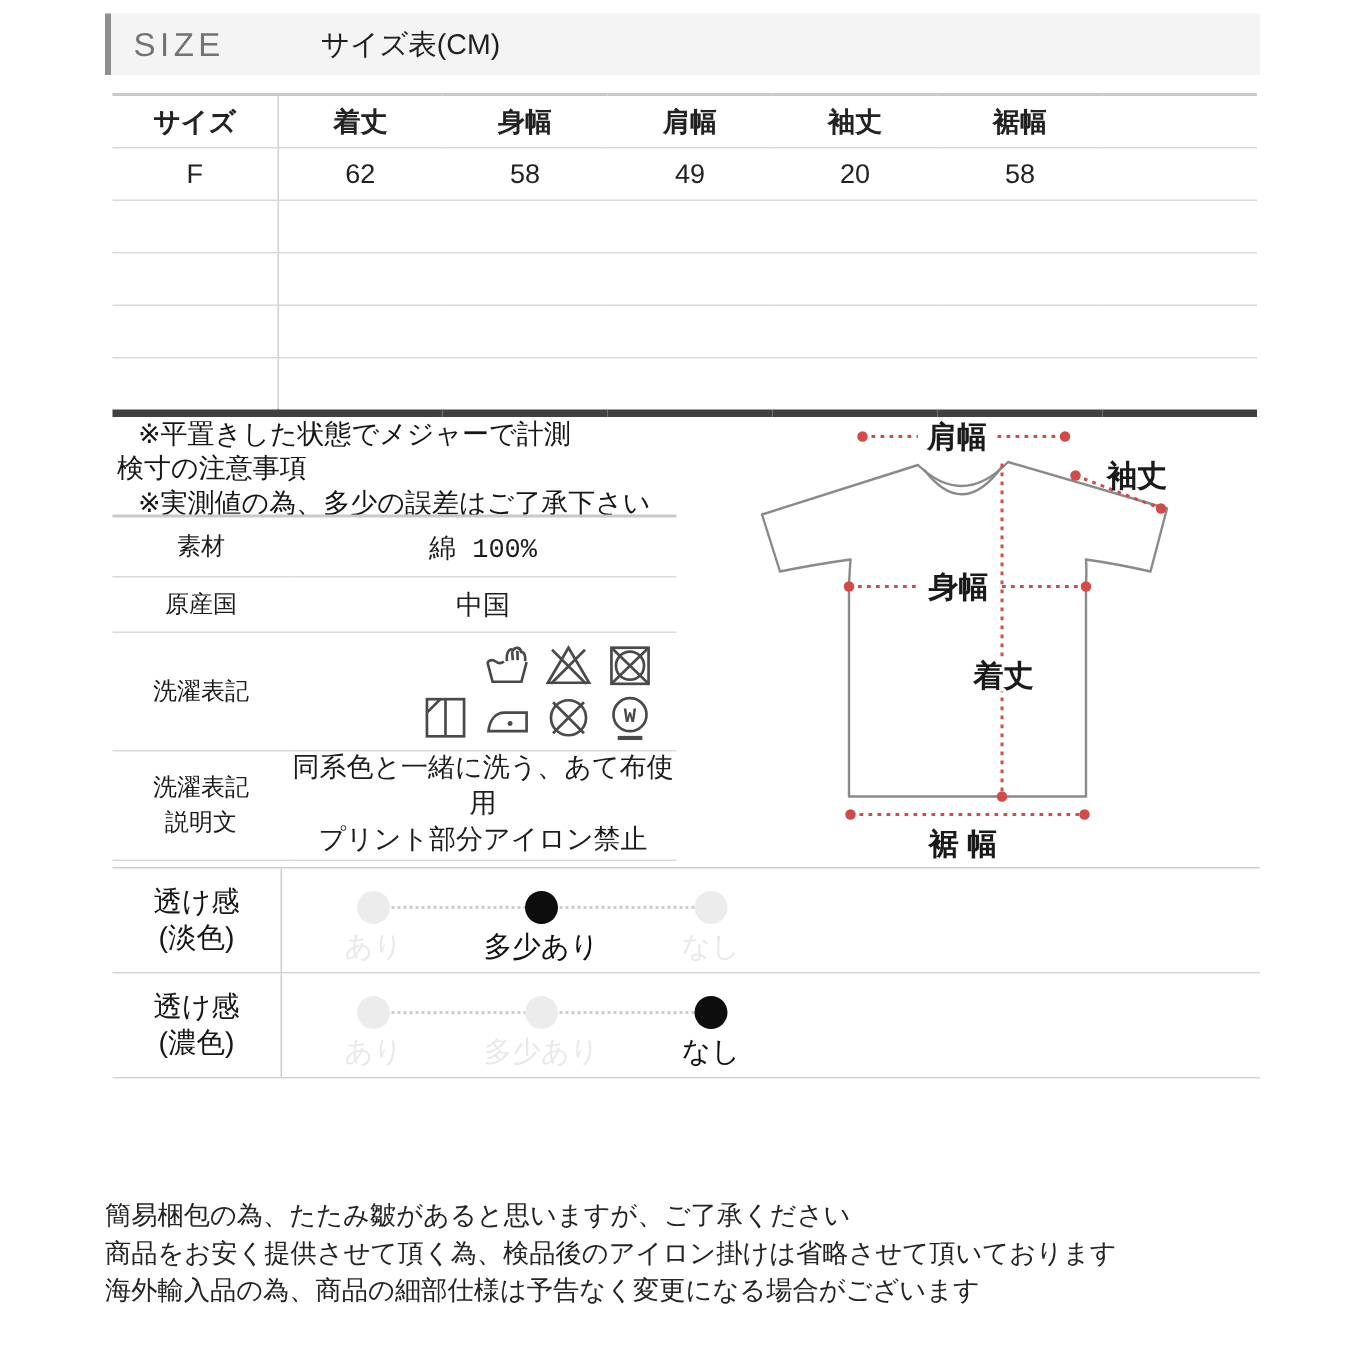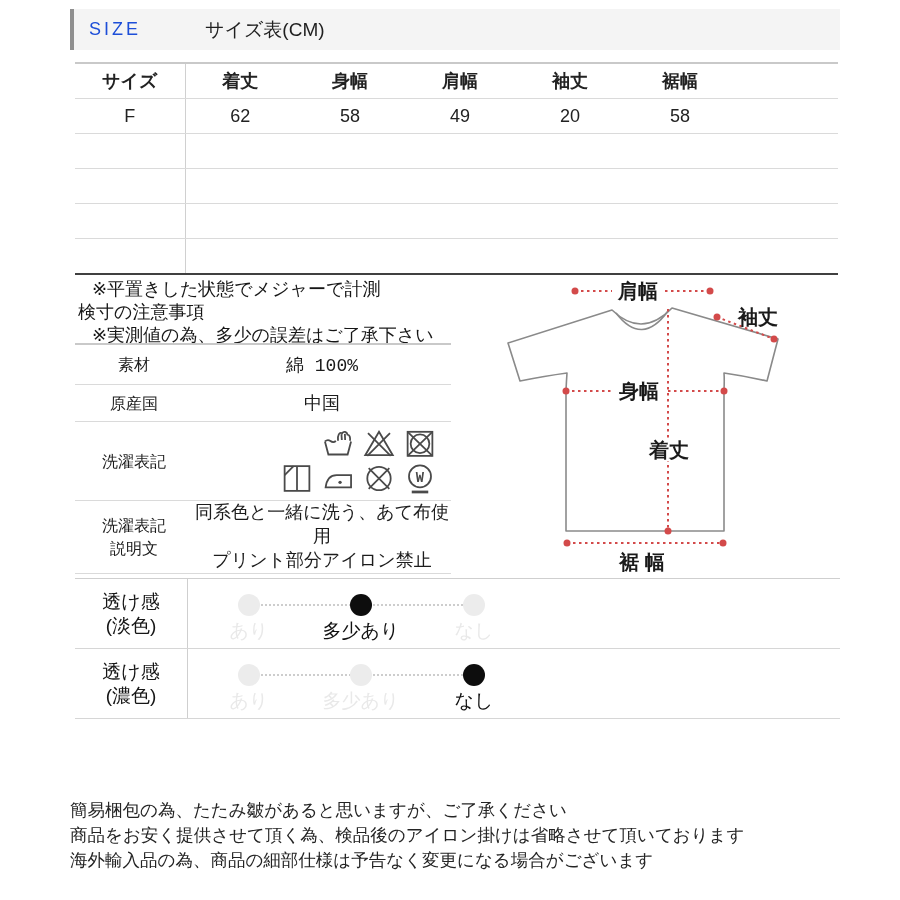--- a/index.html
+++ b/index.html
@@ -5,25 +5,25 @@
   html,body{margin:0;padding:0;}
   body{
     width:900px;height:900px;position:relative;background:#ffffff;
     font-family:"Liberation Sans","DejaVu Sans",sans-serif;
     color:#1f1f1f;overflow:hidden;
   }
   
   .hdr{position:absolute;left:70px;top:9px;width:770px;height:41px;background:#f4f4f4;
        display:flex;align-items:center;}
   .hdr-bar{width:4px;height:41px;background:#8f8f8f;flex:0 0 4px;}
-  .hdr-en{font-size:18px;letter-spacing:3px;margin-left:15px;color:#1d4ed8;}
+  .hdr-en{font-size:22px;letter-spacing:3px;margin-left:15px;color:#737373;}
   .hdr-ja{font-size:19px;margin-left:64px;color:#1f1f1f;}
   
   table.size{position:absolute;left:75px;top:62px;width:763px;border-collapse:collapse;
-             border-top:2px solid #c9c9c9;border-bottom:2px solid #404040;}
+             border-top:2px solid #c9c9c9;border-bottom:5px solid #404040;}
   table.size th,table.size td{height:34px;text-align:center;font-size:18px;font-weight:400;
              border-bottom:1px solid #dadada;padding:0;color:#222;}
   table.size th{font-weight:600;}
   table.size .c1{border-right:1px solid #d0d0d0;}
   
   .notes{position:absolute;left:78px;top:278px;font-size:18px;line-height:23px;color:#161616;}
   .notes .ind{padding-left:14px;}
   
   table.spec{position:absolute;left:75px;top:343px;width:376px;border-collapse:collapse;
              border-top:2px solid #c9c9c9;border-bottom:1px solid #d6d6d6;}

